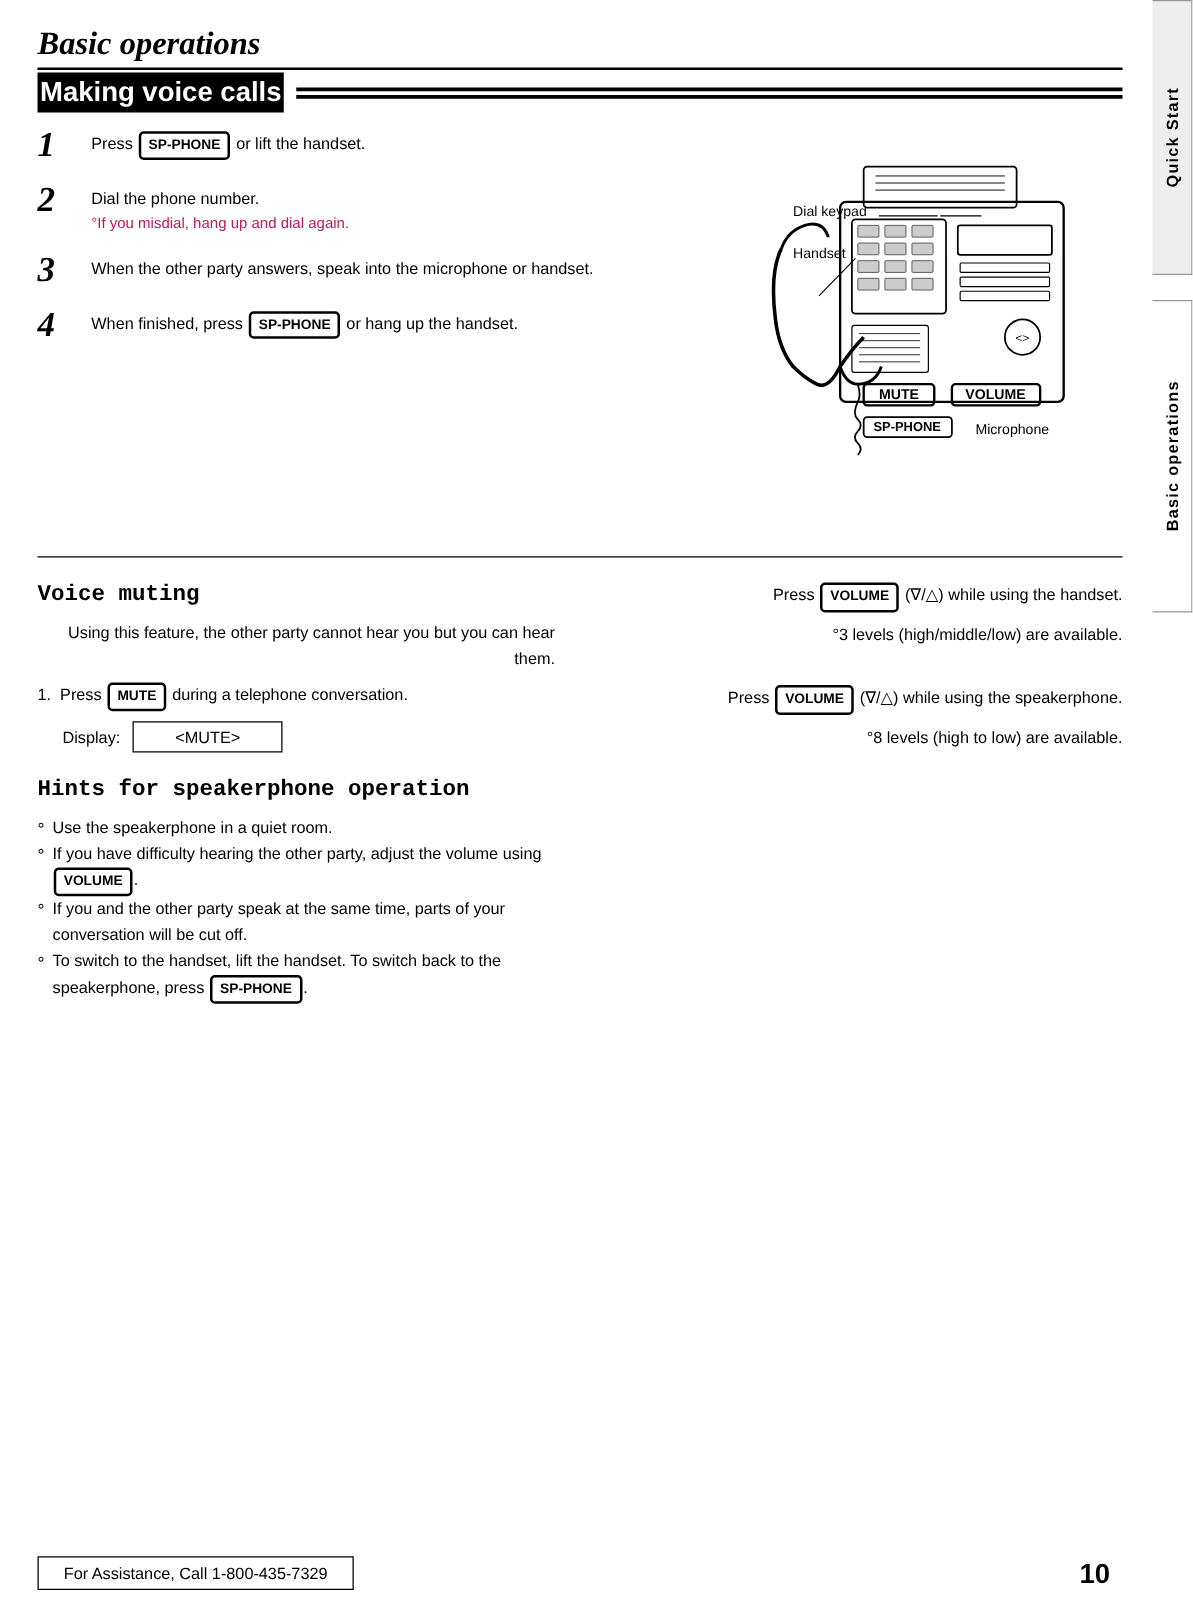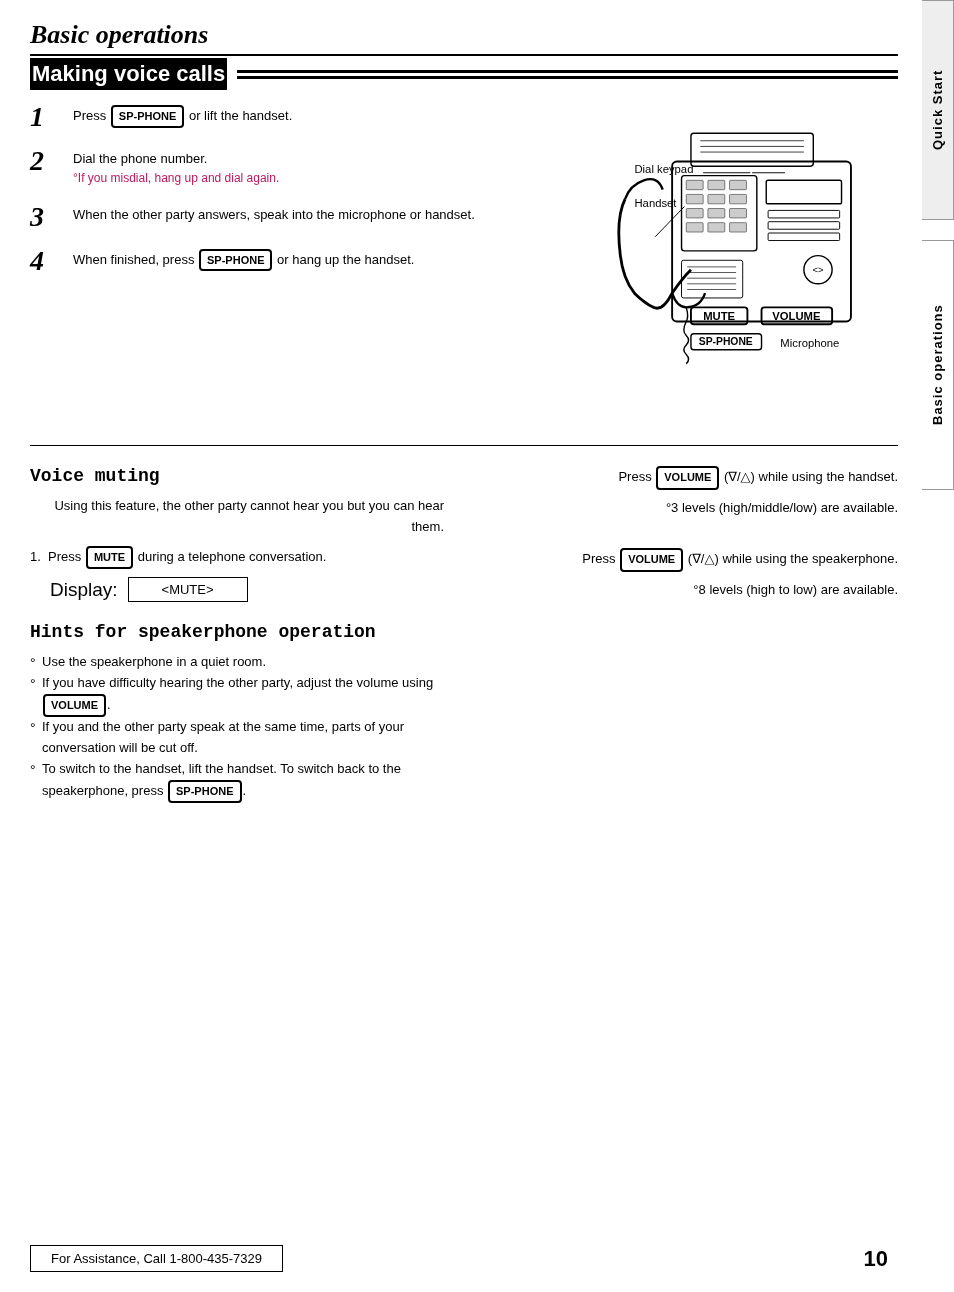--- a/index.html
+++ b/index.html
@@ -198,21 +198,21 @@
 
     .display-box-row {
       display: flex;
       align-items: center;
       gap: 10px;
       margin: 8px 0;
       padding-left: 20px;
     }
 
     .display-label {
-      font-size: 19px;
+      font-size: 13px;
     }
 
     .display-box {
       border: 1.5px solid #000;
       padding: 4px 20px;
       font-size: 13px;
       min-width: 120px;
       text-align: center;
     }
 

